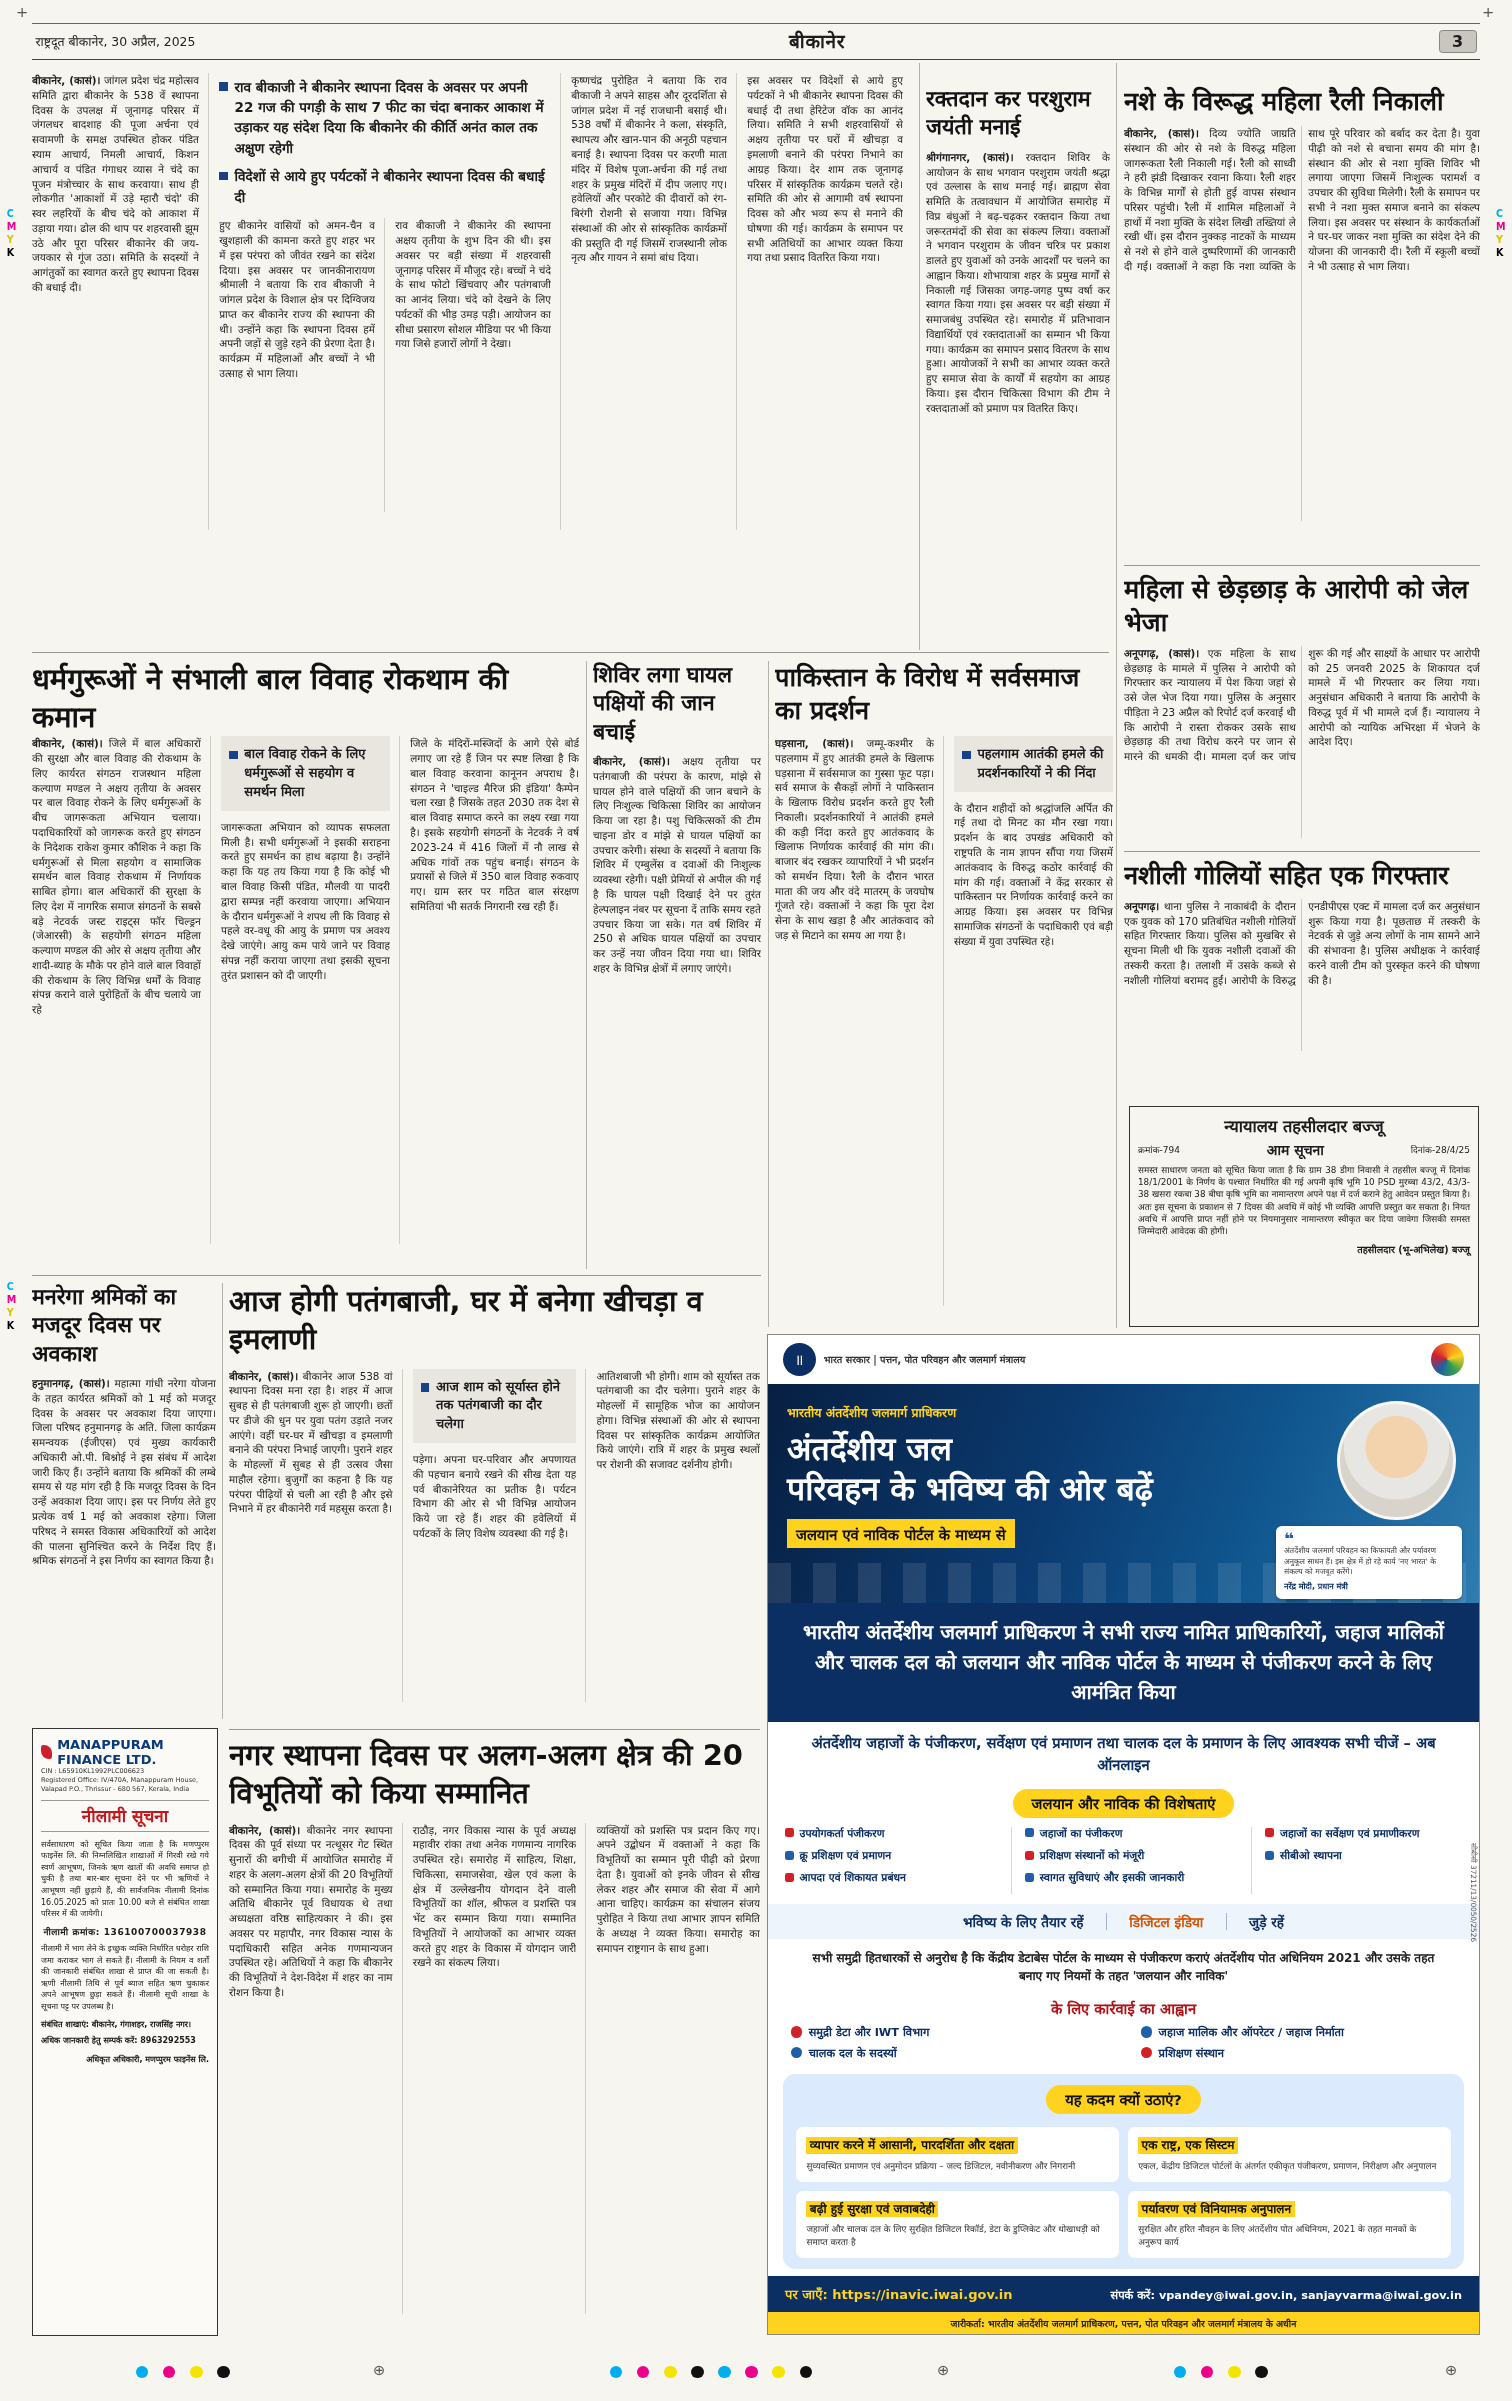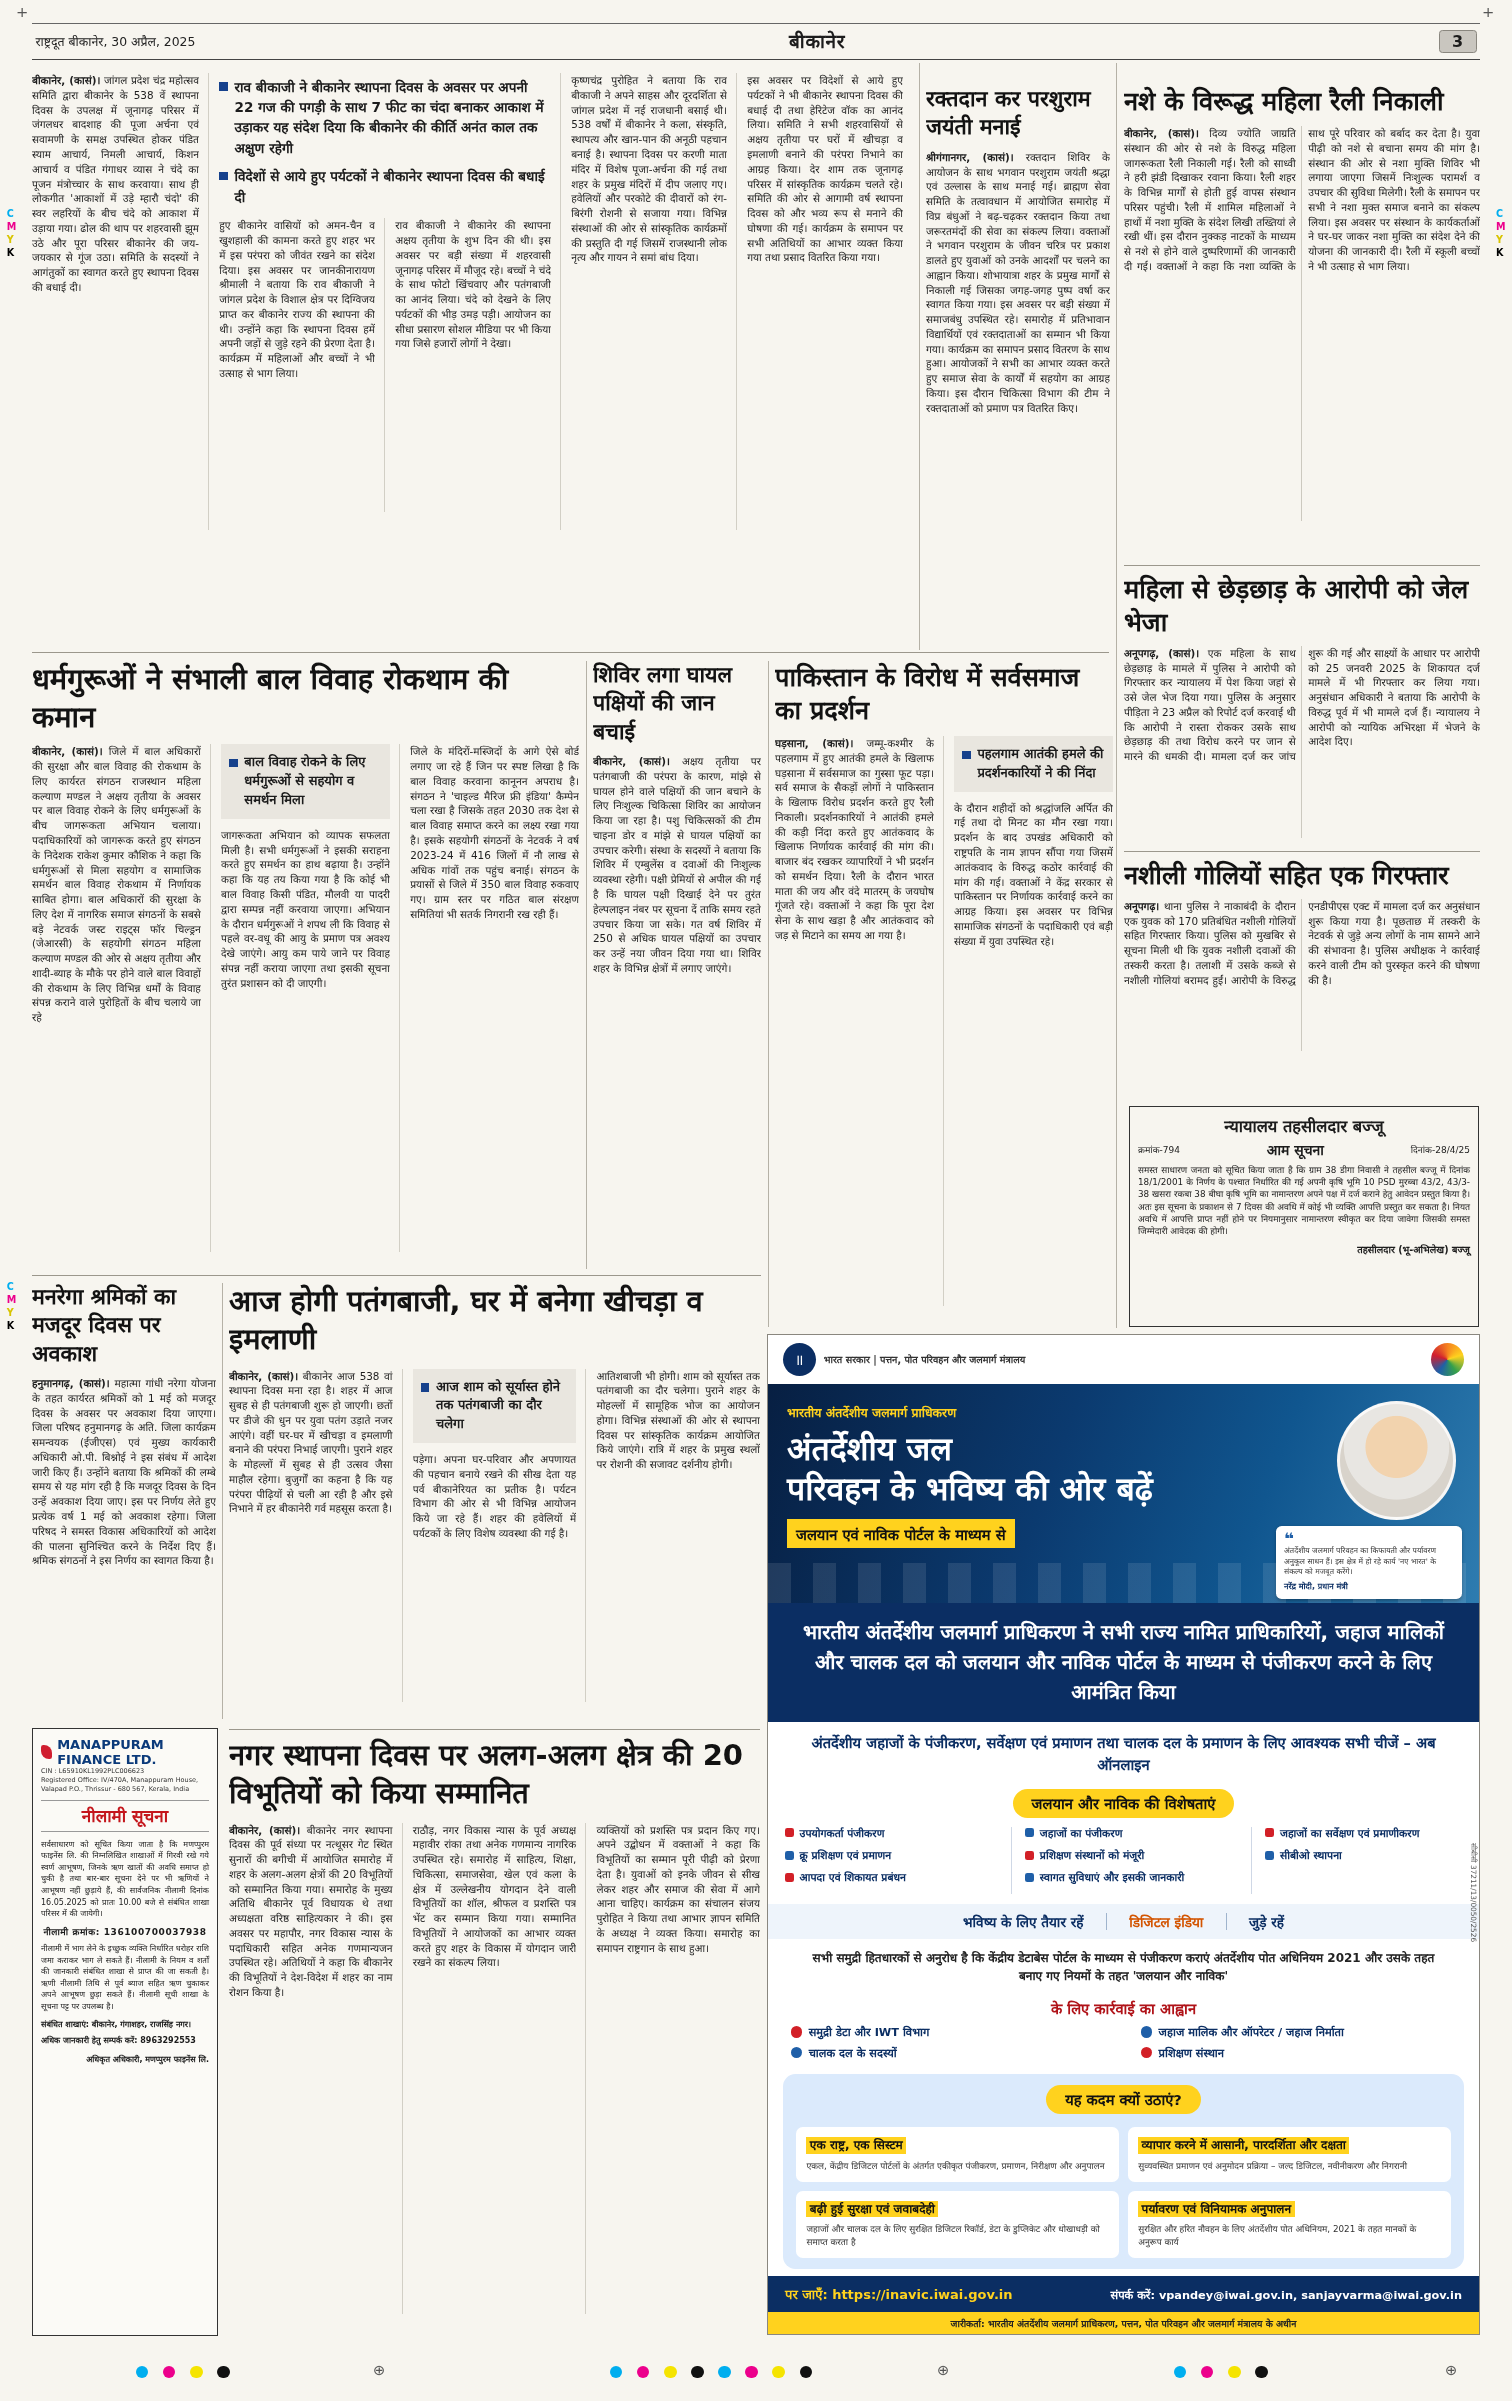--- a/index.html
+++ b/index.html
@@ -216,21 +216,21 @@
       <span>दिनांक-28/4/25</span>
     </div>
     <div class="c-body">समस्त साधारण जनता को सूचित किया जाता है कि ग्राम 38 डीगा निवासी ने तहसील बज्जू में दिनांक 18/1/2001 के निर्णय के पश्चात निर्धारित की गई अपनी कृषि भूमि 10 PSD मुरब्बा 43/2, 43/3-38 खसरा रकबा 38 बीघा कृषि भूमि का नामान्तरण अपने पक्ष में दर्ज कराने हेतु आवेदन प्रस्तुत किया है। अतः इस सूचना के प्रकाशन से 7 दिवस की अवधि में कोई भी व्यक्ति आपत्ति प्रस्तुत कर सकता है। नियत अवधि में आपत्ति प्राप्त नहीं होने पर नियमानुसार नामान्तरण स्वीकृत कर दिया जावेगा जिसकी समस्त जिम्मेदारी आवेदक की होगी।</div>
     <div class="c-sign">तहसीलदार (भू-अभिलेख) बज्जू</div>
   </section>
 
   <div class="hrule" style="left:32px;top:652px;width:1077px"></div>
 
   <section class="abs" style="left:32px;top:661px;width:547px;height:608px;overflow:hidden">
     <h2 class="hl-lg">धर्मगुरूओं ने संभाली बाल विवाह रोकथाम की कमान</h2>
-    <div class="flexcols" style="margin-top:8px;height:508px">
+    <div class="flexcols" style="margin-top:0;height:508px">
       <div class="fc bt">
         <p><b class="dateline">बीकानेर, (कासं)।</b> <span>जिले में बाल अधिकारों की सुरक्षा और बाल विवाह की रोकथाम के लिए कार्यरत संगठन राजस्थान महिला कल्याण मण्डल ने अक्षय तृतीया के अवसर पर बाल विवाह रोकने के लिए धर्मगुरूओं के बीच जागरूकता अभियान चलाया। पदाधिकारियों को जागरूक करते हुए संगठन के निदेशक राकेश कुमार कौशिक ने कहा कि धर्मगुरूओं से मिला सहयोग व सामाजिक समर्थन बाल विवाह रोकथाम में निर्णायक साबित होगा। बाल अधिकारों की सुरक्षा के लिए देश में नागरिक समाज संगठनों के सबसे बड़े नेटवर्क जस्ट राइट्स फॉर चिल्ड्रन (जेआरसी) के सहयोगी संगठन महिला कल्याण मण्डल की ओर से अक्षय तृतीया और शादी-ब्याह के मौके पर होने वाले बाल विवाहों की रोकथाम के लिए विभिन्न धर्मों के विवाह संपन्न कराने वाले पुरोहितों के बीच चलाये जा रहे</span></p>
       </div>
       <div class="fc">
         <div class="inset">
           <span class="sq"></span>
           <span>बाल विवाह रोकने के लिए धर्मगुरूओं से सहयोग व समर्थन मिला</span>
         </div>
         <div class="bt" style="height:350px">
             <p>जागरूकता अभियान को व्यापक सफलता मिली है। सभी धर्मगुरूओं ने इसकी सराहना करते हुए समर्थन का हाथ बढ़ाया है। उन्होंने कहा कि यह तय किया गया है कि कोई भी बाल विवाह किसी पंडित, मौलवी या पादरी द्वारा सम्पन्न नहीं करवाया जाएगा। अभियान के दौरान धर्मगुरूओं ने शपथ ली कि विवाह से पहले वर-वधू की आयु के प्रमाण पत्र अवश्य देखे जाएंगे। आयु कम पाये जाने पर विवाह संपन्न नहीं कराया जाएगा तथा इसकी सूचना तुरंत प्रशासन को दी जाएगी।</p>
@@ -438,26 +438,26 @@
             <span class="dot ic-red"></span>
             <span>प्रशिक्षण संस्थान</span>
           </div>
       </div>
     </div>
 
     <div class="ga-why">
       <div class="ga-pill">यह कदम क्यों उठाएं?</div>
       <div class="ga-whygrid">
         <div class="ga-card">
+          <span class="ct">व्यापार करने में आसानी, पारदर्शिता और दक्षता</span>
+          <div class="cd">सुव्यवस्थित प्रमाणन एवं अनुमोदन प्रक्रिया – जल्द डिजिटल, नवीनीकरण और निगरानी</div>
+        </div>
+        <div class="ga-card">
           <span class="ct">एक राष्ट्र, एक सिस्टम</span>
           <div class="cd">एकल, केंद्रीय डिजिटल पोर्टलों के अंतर्गत एकीकृत पंजीकरण, प्रमाणन, निरीक्षण और अनुपालन</div>
-        </div>
-        <div class="ga-card">
-          <span class="ct">व्यापार करने में आसानी, पारदर्शिता और दक्षता</span>
-          <div class="cd">सुव्यवस्थित प्रमाणन एवं अनुमोदन प्रक्रिया – जल्द डिजिटल, नवीनीकरण और निगरानी</div>
         </div>
         <div class="ga-card">
           <span class="ct">बढ़ी हुई सुरक्षा एवं जवाबदेही</span>
           <div class="cd">जहाजों और चालक दल के लिए सुरक्षित डिजिटल रिकॉर्ड, डेटा के डुप्लिकेट और धोखाधड़ी को समाप्त करता है</div>
         </div>
         <div class="ga-card">
           <span class="ct">पर्यावरण एवं विनियामक अनुपालन</span>
           <div class="cd">सुरक्षित और हरित नौवहन के लिए अंतर्देशीय पोत अधिनियम, 2021 के तहत मानकों के अनुरूप कार्य</div>
         </div>
       </div>

